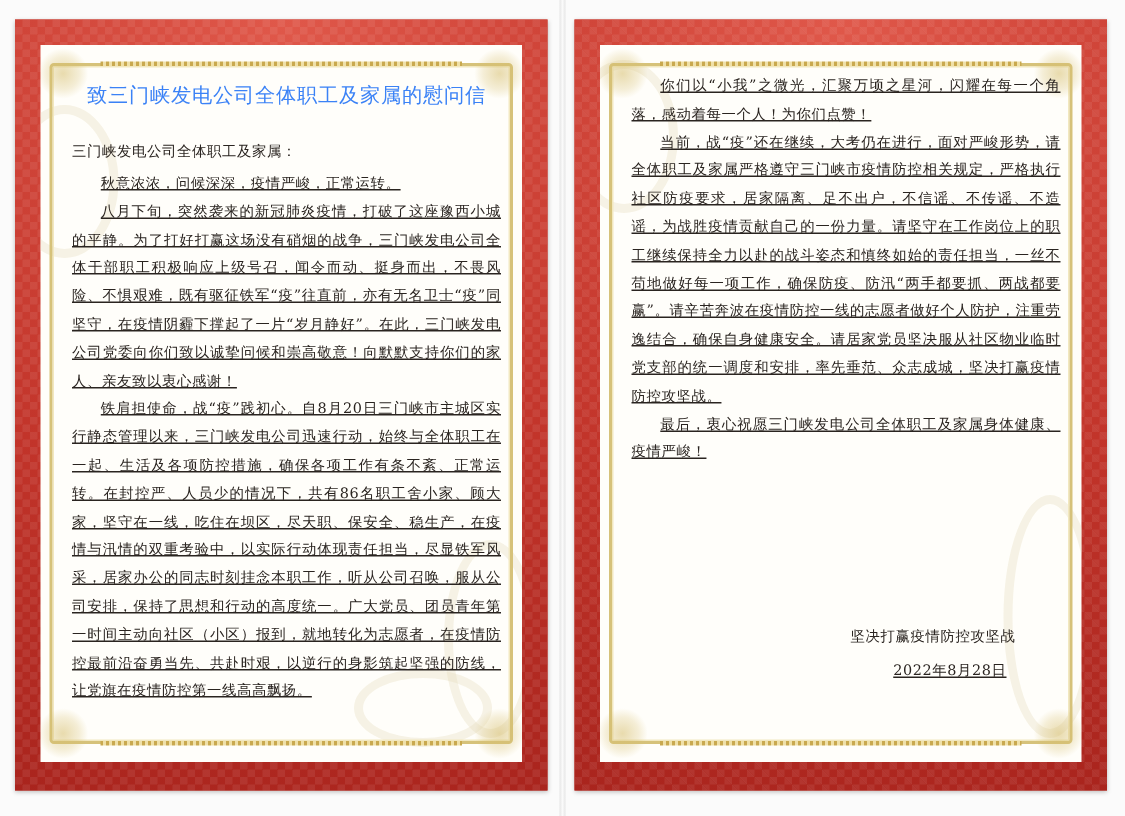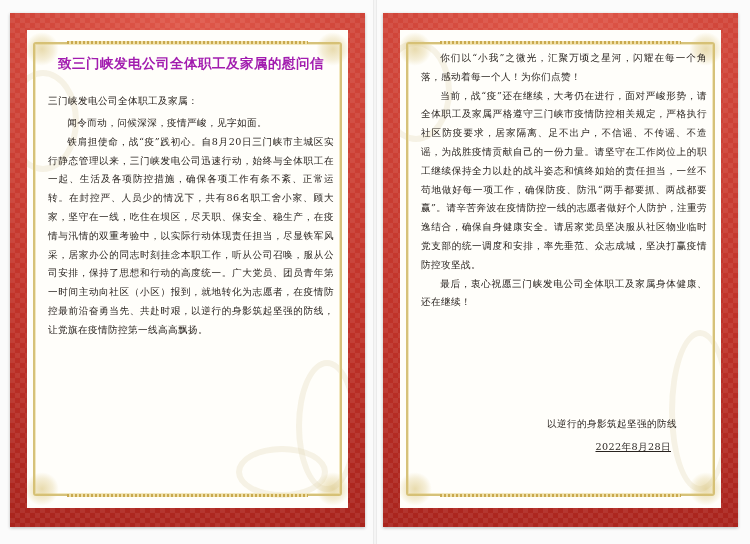--- a/index.html
+++ b/index.html
@@ -25,22 +25,22 @@
   .gold-top, .gold-bottom { position:absolute; left:40px; right:40px; height:3px;
     background: repeating-linear-gradient(90deg,#c9a94f 0 2px,#efe0a8 2px 4px); }
   .gold-top { top:11px; }
   .gold-bottom { bottom:11px; }
   .corner { position:absolute; width:34px; height:34px; border-radius:50%;
     background: radial-gradient(circle, rgba(214,190,110,0.55) 0%, rgba(214,190,110,0.25) 45%, transparent 70%); }
   .c-tl { left:-2px; top:2px; } .c-tr { right:-2px; top:2px; }
   .c-bl { left:-2px; bottom:2px; } .c-br { right:-2px; bottom:2px; }
   .swirl { position:absolute; border:6px solid rgba(230,220,190,0.35); border-radius:50%; }
   .text-area { position:absolute; left:21px; right:14px; top:0; color:#2a2420; font-family:"DejaVu Serif", serif; }
-  .title { position:absolute; left:0; right:0; top:25px; text-align:center; font-size:13.5px; font-weight:bold; letter-spacing:0.5px; color:#a21caf; }
-  .para { font-size:9.6px; line-height:18.8px; margin:0; text-align:justify; letter-spacing:0.4px; }
+  .title { position:absolute; left:0; right:0; top:25px; text-align:center; font-size:13.5px; font-weight:normal; letter-spacing:0.5px; color:#3b82f6; }
+  .para { font-size:9.6px; line-height:18.8px; margin:0; text-align:justify; letter-spacing:0.4px;text-decoration:underline; }
   .indent { text-indent:2em; }
   .salute { position:absolute; left:0; top:65px; font-size:9.6px; letter-spacing:0.4px;font-family:Liberation Mono, monospace; }
   .left-body { position:absolute; left:0; right:0; top:84px; }
   .right-body { position:absolute; left:0; right:0; top:19px; }
   .signature { position:absolute; right:30px; text-align:center; font-size:9.6px; letter-spacing:0.4px; }
   .sig-org { top:388px; }
   .sig-date { top:411px; right:36px;text-decoration:underline; }
 </style>
 </head>
 <body>
@@ -58,21 +58,22 @@
       <div class="gold-bottom"></div>
       <div class="corner c-tl"></div>
       <div class="corner c-tr"></div>
       <div class="corner c-bl"></div>
       <div class="corner c-br"></div>
 
       <div class="text-area">
         <div class="title">致三门峡发电公司全体职工及家属的慰问信</div>
         <div class="salute">三门峡发电公司全体职工及家属：</div>
         <div class="left-body">
-          <p class="para indent">闻令而动，问候深深，疫情严峻，见字如面。</p>
+          <p class="para indent">秋意浓浓，问候深深，疫情严峻，正常运转。</p>
+          <p class="para indent">八月下旬，突然袭来的新冠肺炎疫情，打破了这座豫西小城的平静。为了打好打赢这场没有硝烟的战争，三门峡发电公司全体干部职工积极响应上级号召，闻令而动、挺身而出，不畏风险、不惧艰难，既有驱征铁军“疫”往直前，亦有无名卫士“疫”同坚守，在疫情阴霾下撑起了一片“岁月静好”。在此，三门峡发电公司党委向你们致以诚挚问候和崇高敬意！向默默支持你们的家人、亲友致以衷心感谢！</p>
           <p class="para indent">铁肩担使命，战“疫”践初心。自8月20日三门峡市主城区实行静态管理以来，三门峡发电公司迅速行动，始终与全体职工在一起、生活及各项防控措施，确保各项工作有条不紊、正常运转。在封控严、人员少的情况下，共有86名职工舍小家、顾大家，坚守在一线，吃住在坝区，尽天职、保安全、稳生产，在疫情与汛情的双重考验中，以实际行动体现责任担当，尽显铁军风采，居家办公的同志时刻挂念本职工作，听从公司召唤，服从公司安排，保持了思想和行动的高度统一。广大党员、团员青年第一时间主动向社区（小区）报到，就地转化为志愿者，在疫情防控最前沿奋勇当先、共赴时艰，以逆行的身影筑起坚强的防线，让党旗在疫情防控第一线高高飘扬。</p>
         </div>
       </div>
     </div>
   </div>
 
   <div class="page right">
     <div class="paper">
       <div class="swirl" style="left:-20px;top:10px;width:60px;height:90px;"></div>
       <div class="swirl" style="right:-10px;top:300px;width:50px;height:150px;"></div>
@@ -81,20 +82,20 @@
       <div class="gold-bottom"></div>
       <div class="corner c-tl"></div>
       <div class="corner c-tr"></div>
       <div class="corner c-bl"></div>
       <div class="corner c-br"></div>
 
       <div class="text-area">
         <div class="right-body">
           <p class="para indent">你们以“小我”之微光，汇聚万顷之星河，闪耀在每一个角落，感动着每一个人！为你们点赞！</p>
           <p class="para indent">当前，战“疫”还在继续，大考仍在进行，面对严峻形势，请全体职工及家属严格遵守三门峡市疫情防控相关规定，严格执行社区防疫要求，居家隔离、足不出户，不信谣、不传谣、不造谣，为战胜疫情贡献自己的一份力量。请坚守在工作岗位上的职工继续保持全力以赴的战斗姿态和慎终如始的责任担当，一丝不苟地做好每一项工作，确保防疫、防汛“两手都要抓、两战都要赢”。请辛苦奔波在疫情防控一线的志愿者做好个人防护，注重劳逸结合，确保自身健康安全。请居家党员坚决服从社区物业临时党支部的统一调度和安排，率先垂范、众志成城，坚决打赢疫情防控攻坚战。</p>
-          <p class="para indent">最后，衷心祝愿三门峡发电公司全体职工及家属身体健康、还在继续！</p>
+          <p class="para indent">最后，衷心祝愿三门峡发电公司全体职工及家属身体健康、疫情严峻！</p>
         </div>
-        <div class="signature sig-org">以逆行的身影筑起坚强的防线</div>
+        <div class="signature sig-org">坚决打赢疫情防控攻坚战</div>
         <div class="signature sig-date">2022年8月28日</div>
       </div>
     </div>
   </div>
 </div>
 
 </body></html>

